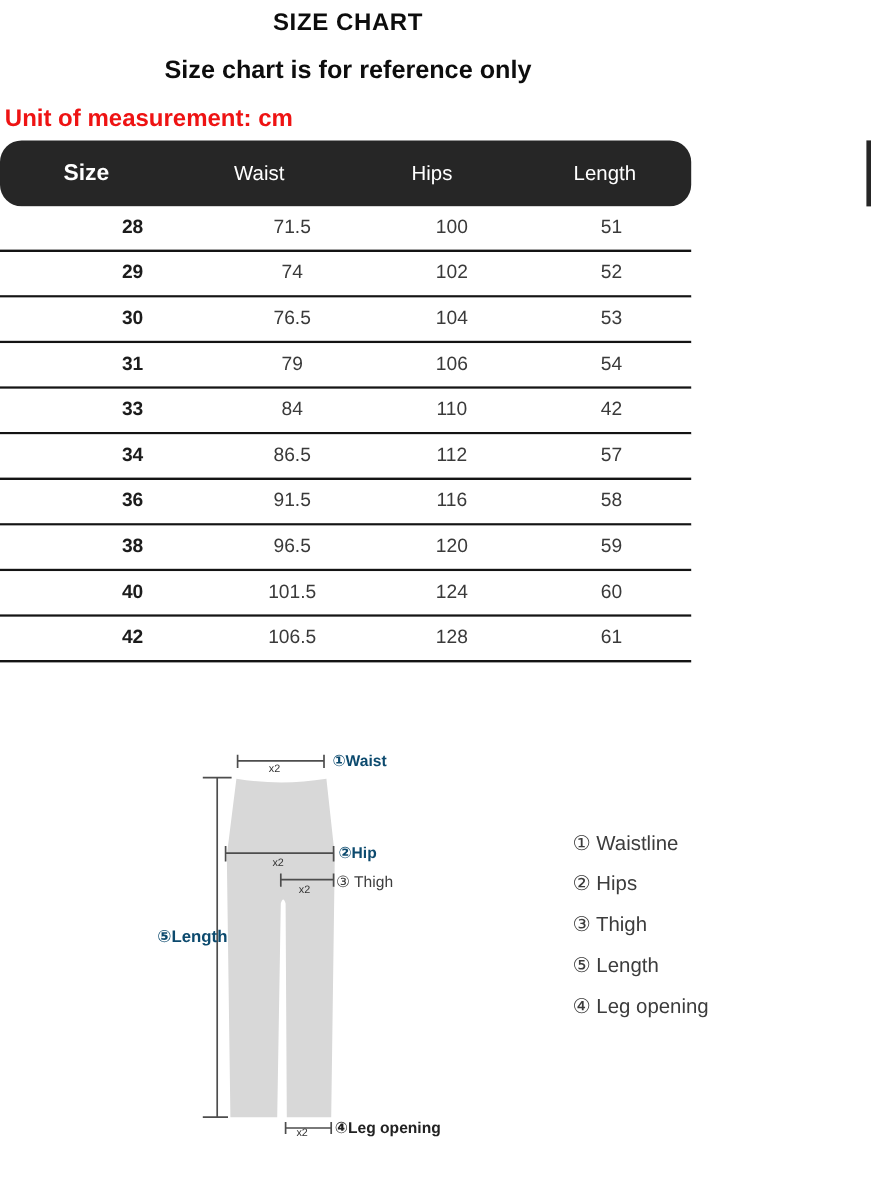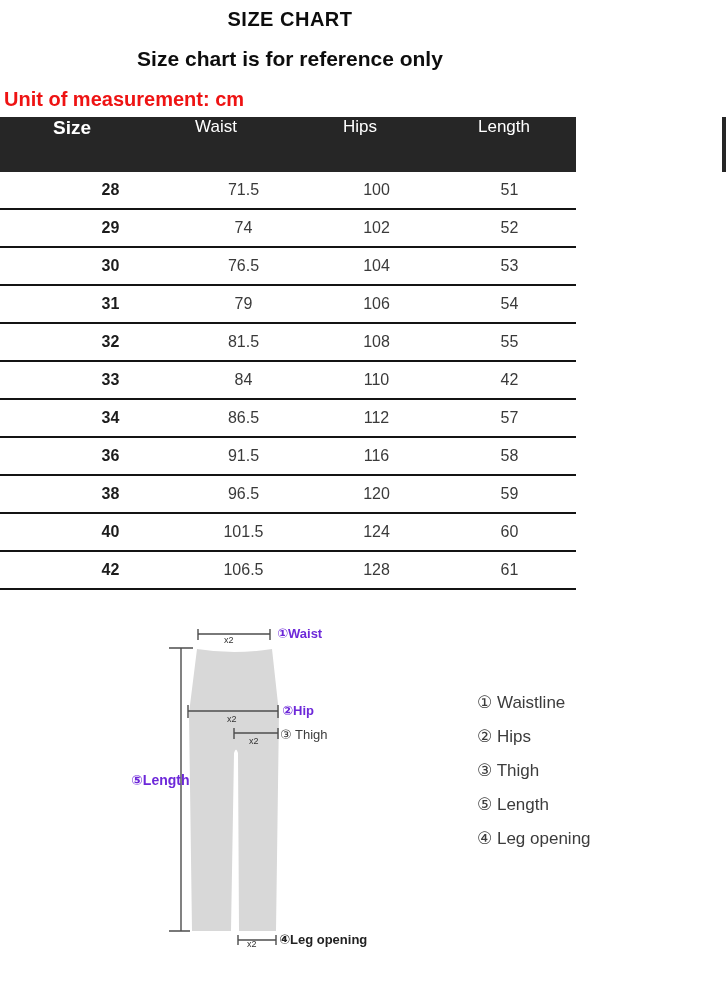--- a/index.html
+++ b/index.html
@@ -24,38 +24,39 @@
     font-size:21px;font-weight:700;color:#0d0d0d;
   }
   .unit-note{
     position:absolute;left:4px;top:88px;
     font-size:20px;font-weight:700;color:var(--accent-red);
   }
   
   .size-table{position:absolute;left:0;top:117px;width:576px;}
   .thead{
     display:flex;height:55px;background:var(--header-bg);
-    align-items:flex-start;
+    align-items:center;
+    border-radius:18px;
   }
   .th{flex:0 0 25%;text-align:center;color:#ffffff;font-size:17px;font-weight:400;}
   .th.size-col{font-size:19px;font-weight:700;}
   .tr{
     display:flex;height:36px;align-items:center;
     border-bottom:2px solid #141414;background:#ffffff;padding-left:44px;
   }
   .td{flex:0 0 25%;text-align:center;font-size:16px;color:#3a3a3a;}
   .td.size-col{font-weight:700;color:#1c1c1c;}
   .edge-sliver{
     position:absolute;left:722px;top:117px;width:4px;height:55px;
     background:var(--header-bg);
   }
   
   .diagram-svg{position:absolute;left:0;top:610px;width:726px;height:360px;}
   .dlabel{position:absolute;font-size:13px;white-space:nowrap;}
-  .dlabel.bold{font-weight:700;color:#6d28d9;}
+  .dlabel.bold{font-weight:700;color:#0c4a6e;}
   .dlabel.med{font-weight:600;color:#222222;}
   .dlabel.reg{font-weight:400;color:#3d3d3d;}
   .x2{position:absolute;font-size:9px;color:#333333;white-space:nowrap;}
   
   .legend{position:absolute;left:437px;top:686px;margin-left:40px;}
   .legend-item{
     height:34px;line-height:34px;font-size:17px;color:#3c3c3c;white-space:nowrap;
   }
 </style>
 </head>
@@ -91,26 +92,20 @@
           <div class="td size-col">30</div>
           <div class="td">76.5</div>
           <div class="td">104</div>
           <div class="td">53</div>
         </div>
         <div class="tr">
           <div class="td size-col">31</div>
           <div class="td">79</div>
           <div class="td">106</div>
           <div class="td">54</div>
-        </div>
-        <div class="tr">
-          <div class="td size-col">32</div>
-          <div class="td">81.5</div>
-          <div class="td">108</div>
-          <div class="td">55</div>
         </div>
         <div class="tr">
           <div class="td size-col">33</div>
           <div class="td">84</div>
           <div class="td">110</div>
           <div class="td">42</div>
         </div>
         <div class="tr">
           <div class="td size-col">34</div>
           <div class="td">86.5</div>

